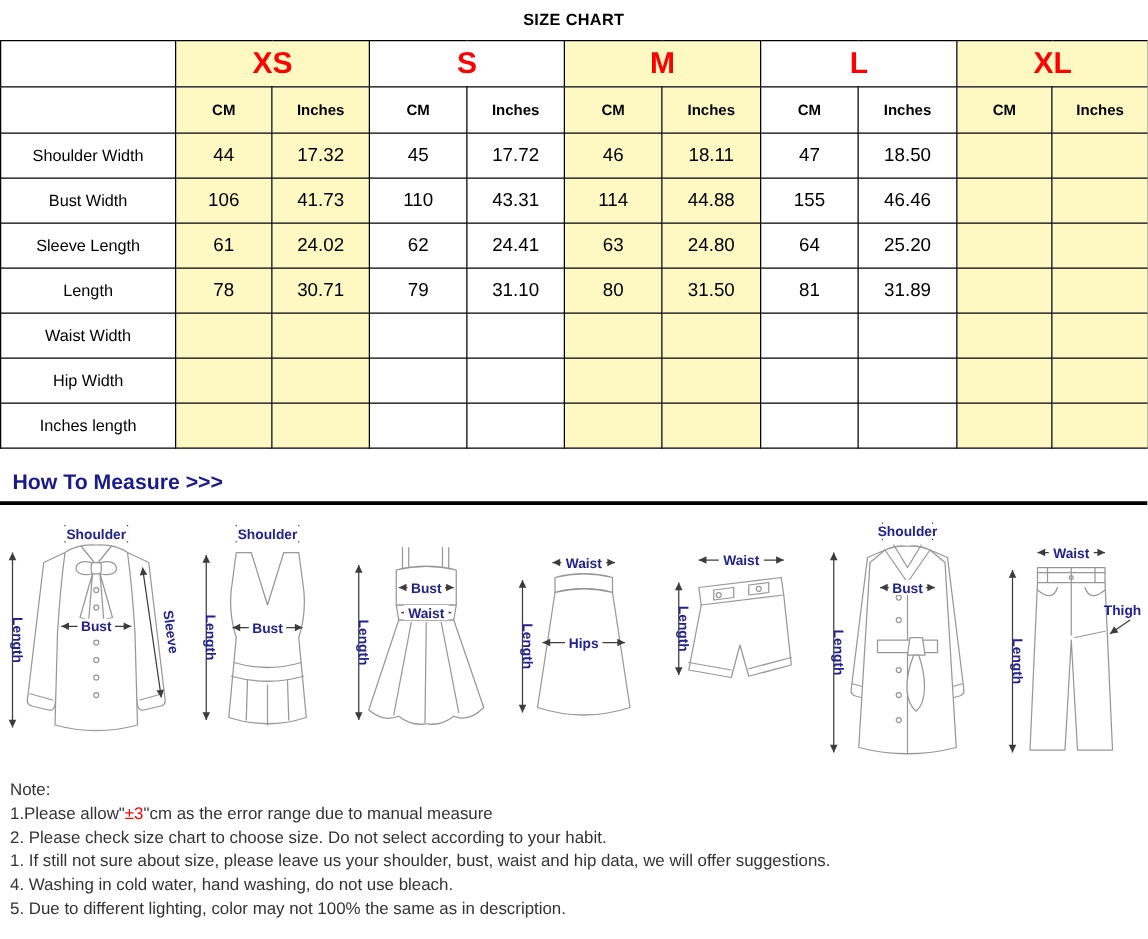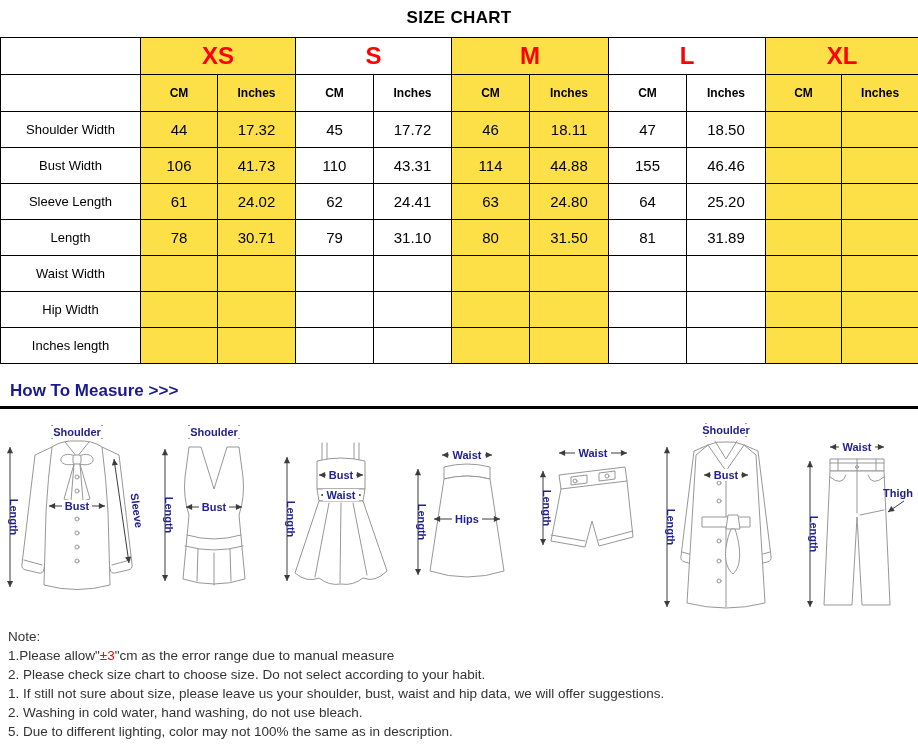--- a/index.html
+++ b/index.html
@@ -3,36 +3,36 @@
 <meta charset="utf-8">
 <style>
   * { box-sizing: border-box; }
   html,body { margin:0; padding:0; }
   body {
     width:918px; height:751px; overflow:hidden;
     background:#fff; color:#000;
     font-family:"Liberation Sans", sans-serif;
   }
   .title {
-    text-align:center; font-size:17px; font-weight:700;
+    text-align:center; font-size:13px; font-weight:700;
     padding:8px 0 9px 0; letter-spacing:.3px;
   }
   table.size-table {
     width:918px; border-collapse:collapse; table-layout:fixed;
   }
   .size-table th, .size-table td {
     border:1px solid #000; text-align:center; vertical-align:middle;
     padding:0; overflow:hidden;
   }
   .size-row th { height:37px; font-size:24px; font-weight:700; color:#ff0000; }
   .unit-row th { height:37px; font-size:12px; font-weight:700; color:#000; }
   .size-table tbody tr { height:36px; }
   .size-table tbody th { font-size:13px; font-weight:400; }
   .size-table tbody td { font-size:15px; font-weight:400; }
-  .shade { background:#fde047; }
+  .shade { background:#fef9c3; }
   .htm-heading {
     color:#1a1a8c; font-size:17px; font-weight:700;
     padding:17px 0 5px 10px;
   }
   .thick-rule { height:3px; background:#000; }
   .diagrams {
     display:flex; justify-content:space-between; align-items:flex-start;
     padding:8px 2px 0 2px; height:210px;
   }
   .diagrams svg { display:block; }
@@ -341,17 +341,17 @@
       <text x="100" y="80">Thigh</text>
     </svg>
 
   </div>
 
   <div class="notes">
     <div>Note:</div>
     <div><span>1.Please allow"</span><span class="red">±3</span><span>"cm as the error range due to manual measure</span></div>
     <div>2. Please check size chart to choose size. Do not select according to your habit.</div>
     <div>1. If still not sure about size, please leave us your shoulder, bust, waist and hip data, we will offer suggestions.</div>
-    <div>2. Washing in cold water, hand washing, do not use bleach.</div>
+    <div>4. Washing in cold water, hand washing, do not use bleach.</div>
     <div>5. Due to different lighting, color may not 100% the same as in description.</div>
   </div>
 
 </div>
 
 </body></html>

